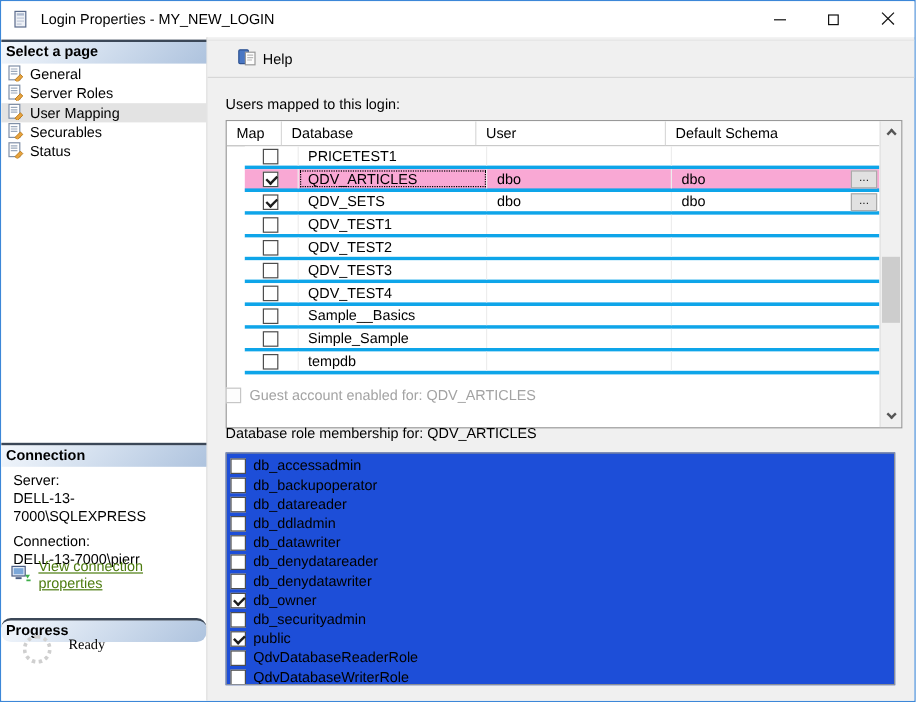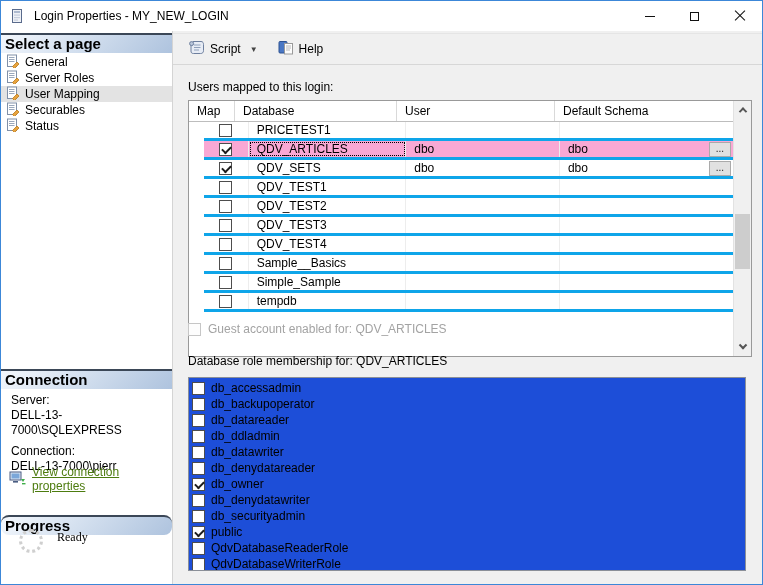--- a/index.html
+++ b/index.html
@@ -26,21 +26,21 @@
   
   .main { display:flex; height:553px; }
   .sidebar { width:172px; background:#fff; border-right:1px solid #d4d4d4; position:relative; }
   .rightpane { flex:1; background:#f0f0f0; position:relative; }
 
   
   .panel-header {
     position:absolute; left:0; right:0; height:20px;
     background:linear-gradient(135deg,#f4f8fd 0%,#d4e0ef 45%,#aec3de 100%);
     border-top:2px solid #3b4757;
-    font-weight:bold; font-size:15px; line-height:17px; padding-left:4px;
+    font-weight:bold; font-size:12px; line-height:17px; padding-left:4px;
   }
   .nav-list { position:absolute; top:23px; left:0; right:0; }
   .nav-item { height:16px; display:flex; align-items:center; padding-left:5px; cursor:default;text-align:center; }
   .nav-item.selected { background:#e3e3e3; }
   .nav-item .nav-label { margin-left:5px; }
   .conn-body { position:absolute; top:362px; left:10px; right:4px; line-height:15px; }
   .conn-gap { height:6px; }
   .link-row { position:absolute; top:434px; left:8px; display:flex; align-items:center; }
   .link { color:#4d7c0f; text-decoration:underline; margin-left:6px; cursor:pointer; }
   .progress-row { position:absolute; top:498px; left:18px; display:flex; align-items:center; }
@@ -219,33 +219,20 @@
 
     <div class="panel-header" style="top:484px;border-radius:8px;">Progress</div>
     <div class="progress-row">
       <span class="spinner"></span>
       <span class="ready-text">Ready</span>
     </div>
   </div>
 
   <div class="rightpane">
     <div class="toolbar">
-      <div class="tb-btn">
-        <span>
-          <svg width="17" height="15" viewBox="0 0 17 15">
-            <path d="M5 1.5 L13 1.5 C15 1.5 15.5 3 15.5 4.5 L15.5 10.5 C15.5 12.5 14.5 13.5 12.5 13.5 L5.5 13.5 C3.5 13.5 3 12.5 3 11 L3 4" fill="#e7ecf5" stroke="#6d7f9e"></path>
-            <circle cx="3.6" cy="3.6" r="2" fill="#b9c6da" stroke="#6d7f9e"></circle>
-            <line x1="6" y1="5" x2="12.5" y2="5" stroke="#8fa0ba"></line>
-            <line x1="6" y1="7.5" x2="12.5" y2="7.5" stroke="#8fa0ba"></line>
-            <line x1="6" y1="10" x2="11" y2="10" stroke="#8fa0ba"></line>
-          </svg>
-        </span>
-        <span>Script</span>
-        <span class="tb-caret">▼</span>
-      </div>
       <div class="tb-gap"></div>
       <div class="tb-btn">
         <span>
           <svg width="16" height="15" viewBox="0 0 16 15">
             <rect x="1" y="1.5" width="8" height="11.5" rx="1" fill="#4a77c4" stroke="#2d5291"></rect>
             <rect x="6.5" y="3.5" width="8" height="10.5" fill="#fdfdfd" stroke="#9a9a9a"></rect>
             <line x1="8" y1="6" x2="13" y2="6" stroke="#b9b9b9"></line>
             <line x1="8" y1="8" x2="13" y2="8" stroke="#b9b9b9"></line>
             <line x1="8" y1="10" x2="12" y2="10" stroke="#b9b9b9"></line>
           </svg>
@@ -432,31 +419,31 @@
     <span class="cb"></span>
     <span>db_datawriter</span>
   </div>
 
   <div class="role-item">
     <span class="cb"></span>
     <span>db_denydatareader</span>
   </div>
 
   <div class="role-item">
+    <span class="cb"></span>
+    <span>db_denydatawriter</span>
+  </div>
+
+  <div class="role-item">
     <span class="cb checked"></span>
     <span>db_owner</span>
   </div>
 
   <div class="role-item">
     <span class="cb"></span>
-    <span>db_denydatawriter</span>
-  </div>
-
-  <div class="role-item">
-    <span class="cb"></span>
     <span>db_securityadmin</span>
   </div>
 
   <div class="role-item">
     <span class="cb checked"></span>
     <span>public</span>
   </div>
 
   <div class="role-item">
     <span class="cb"></span>

